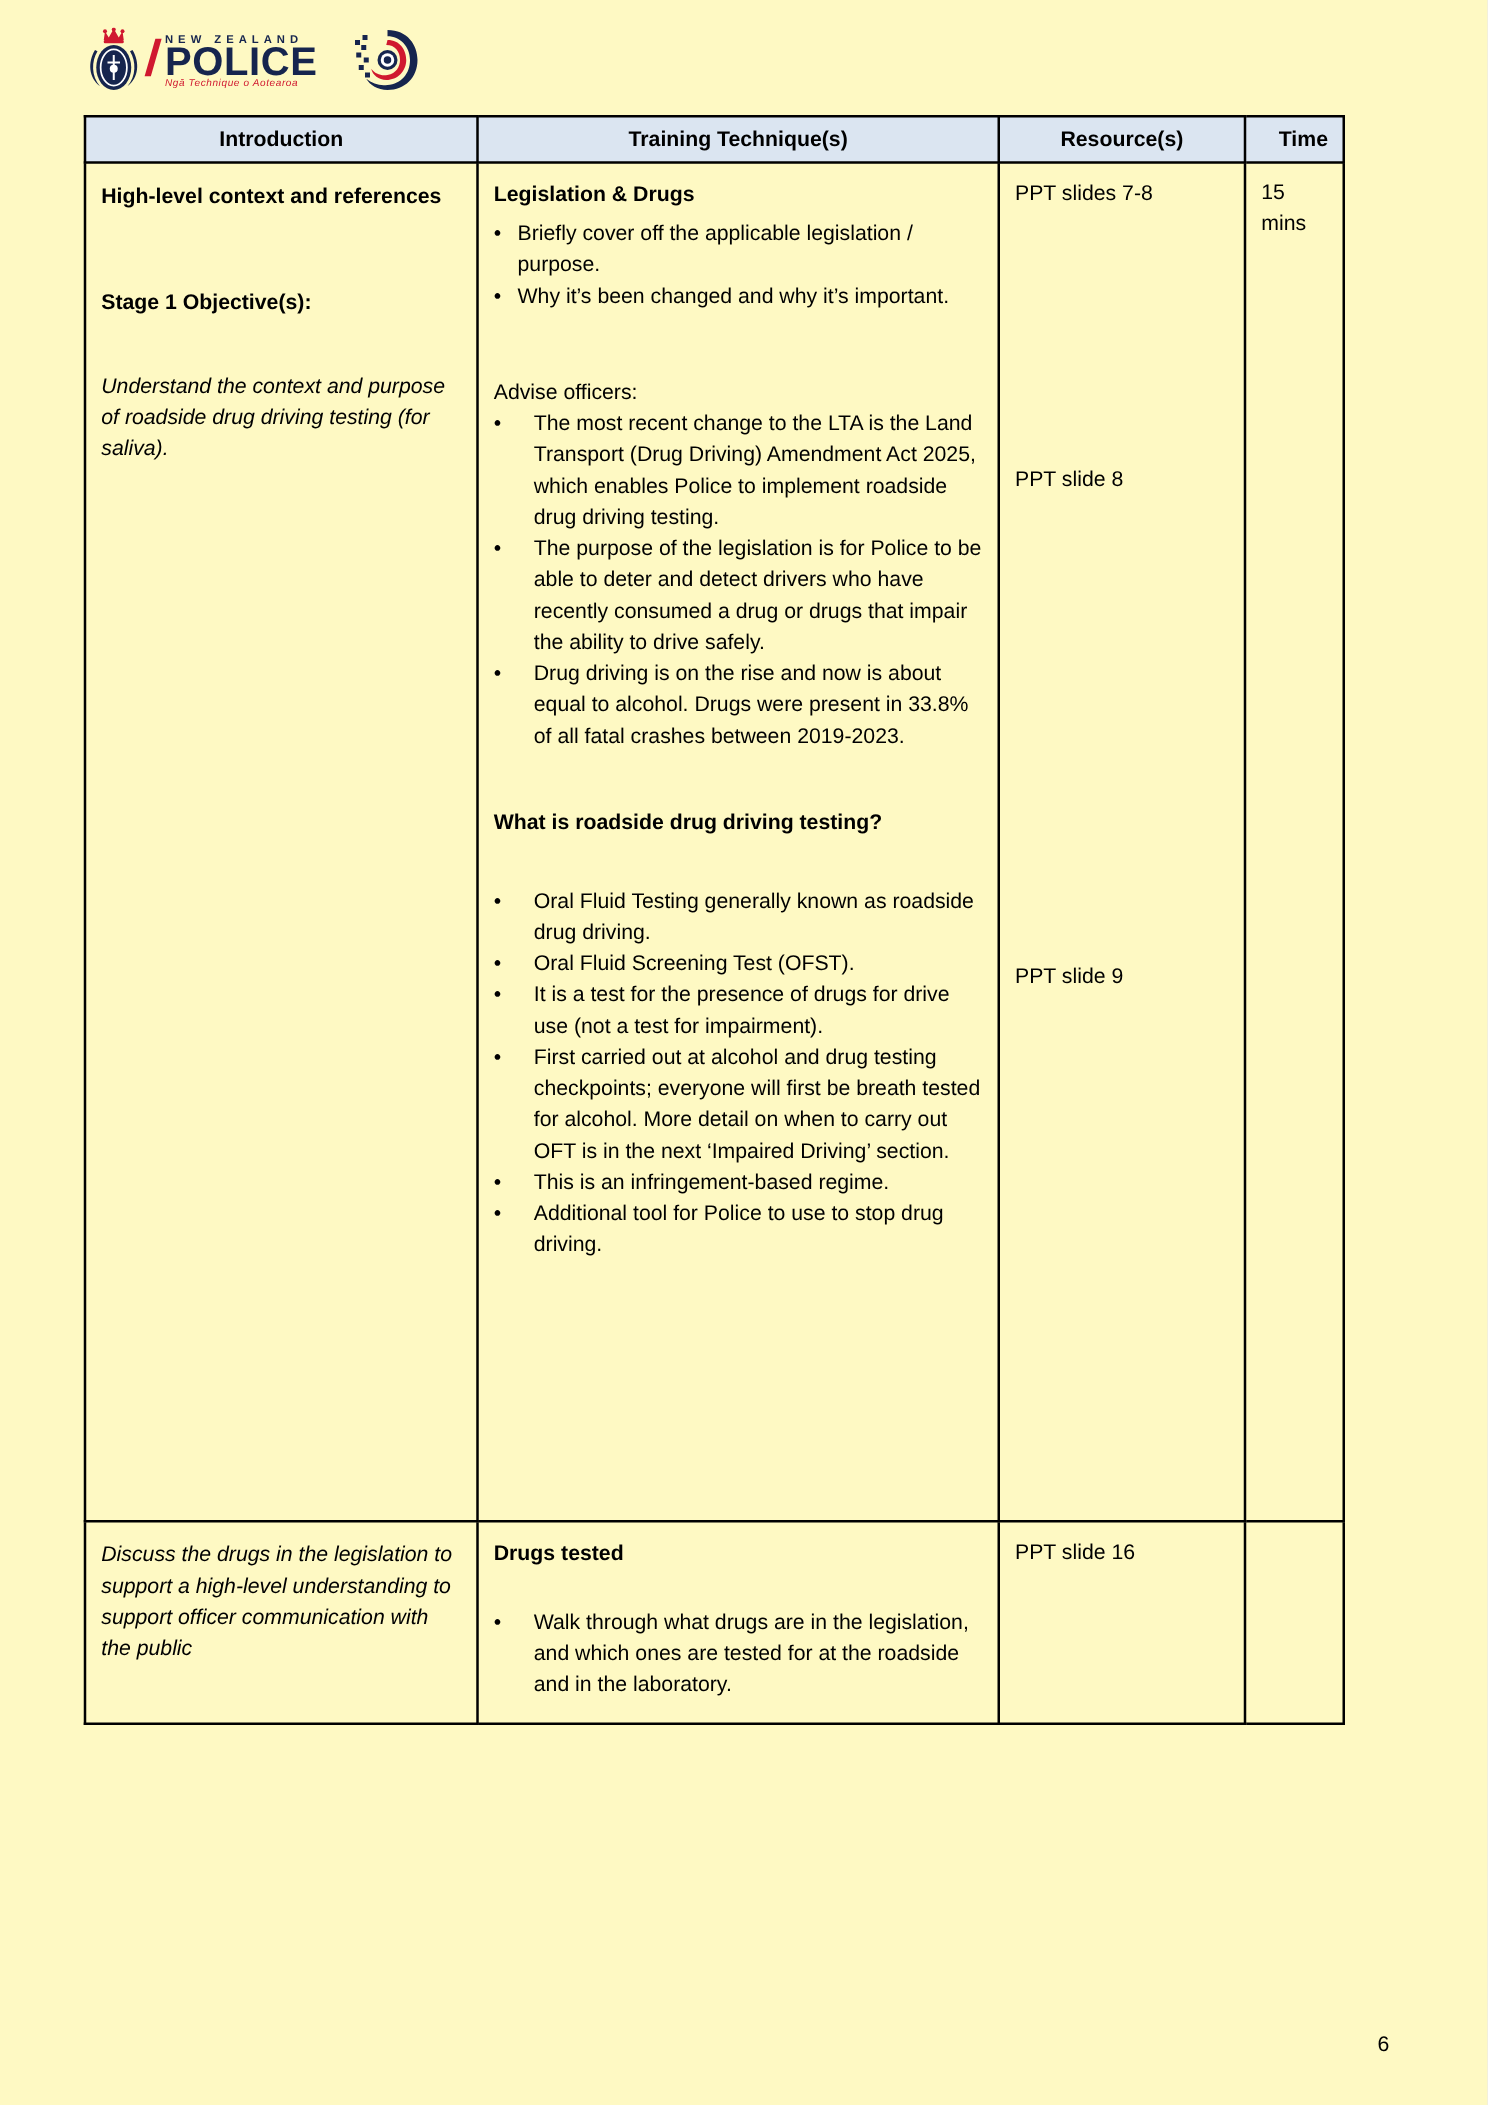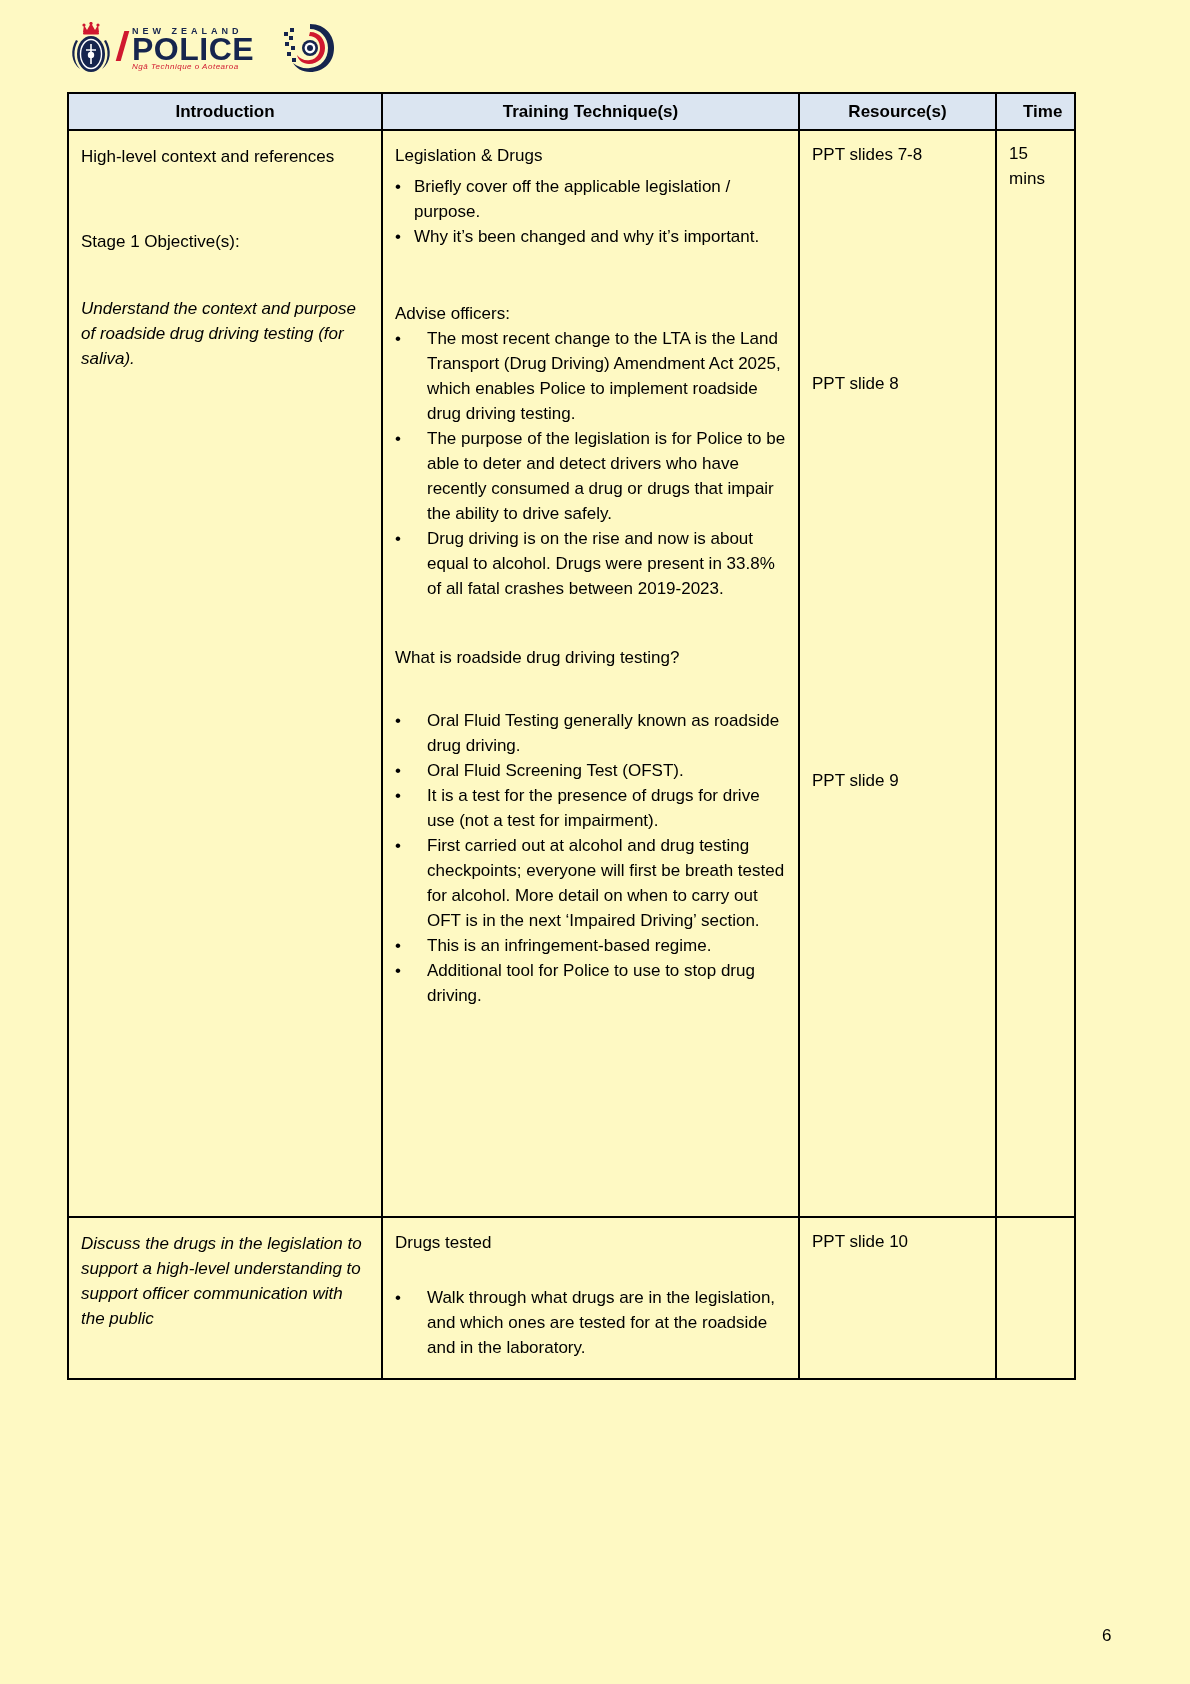--- a/index.html
+++ b/index.html
@@ -27,21 +27,21 @@
   table.plan th {
     background:#dbe5f1; border:2px solid #000; text-align:center;
     font-size:17px; font-weight:bold; padding:7px 26px; line-height:21px;
   }
   table.plan td {
     border:2px solid #000; vertical-align:top;
     font-size:17px; line-height:25px; padding:0 12px;
   }
   td.dash-bottom { border-bottom:2px dashed #555; }
 
-  .b { font-weight:normal; }
+  .b { font-weight:bold; }
   .i { font-style:italic; }
 
   
   .intro-h   { margin-top:13px; }
   .intro-h2  { margin-top:60px; }
   .intro-obj { margin-top:42px; }
   .intro-obj2{ margin-top:13px; }
 
   
   .tr-h1   { margin-top:12px; }
@@ -174,21 +174,21 @@
         <td class="dash-bottom">
           <p class="i intro-obj2">Discuss the drugs in the legislation to support a high-level understanding to support officer communication with the public</p>
         </td>
         <td>
           <p class="b tr-h1">Drugs tested</p>
           <ul class="blist wide tr-lb2">
             <li>Walk through what drugs are in the legislation, and which ones are tested for at the roadside and in the laboratory.</li>
           </ul>
         </td>
         <td class="cell-res">
-          <span class="res-item" style="top:11px">PPT slide 10</span>
+          <span class="res-item" style="top:11px">PPT slide 16</span>
         </td>
         <td class="time-cell">
           <div></div>
         </td>
       </tr>
     </tbody>
   </table>
 
   <div class="page-number">6</div>
 

